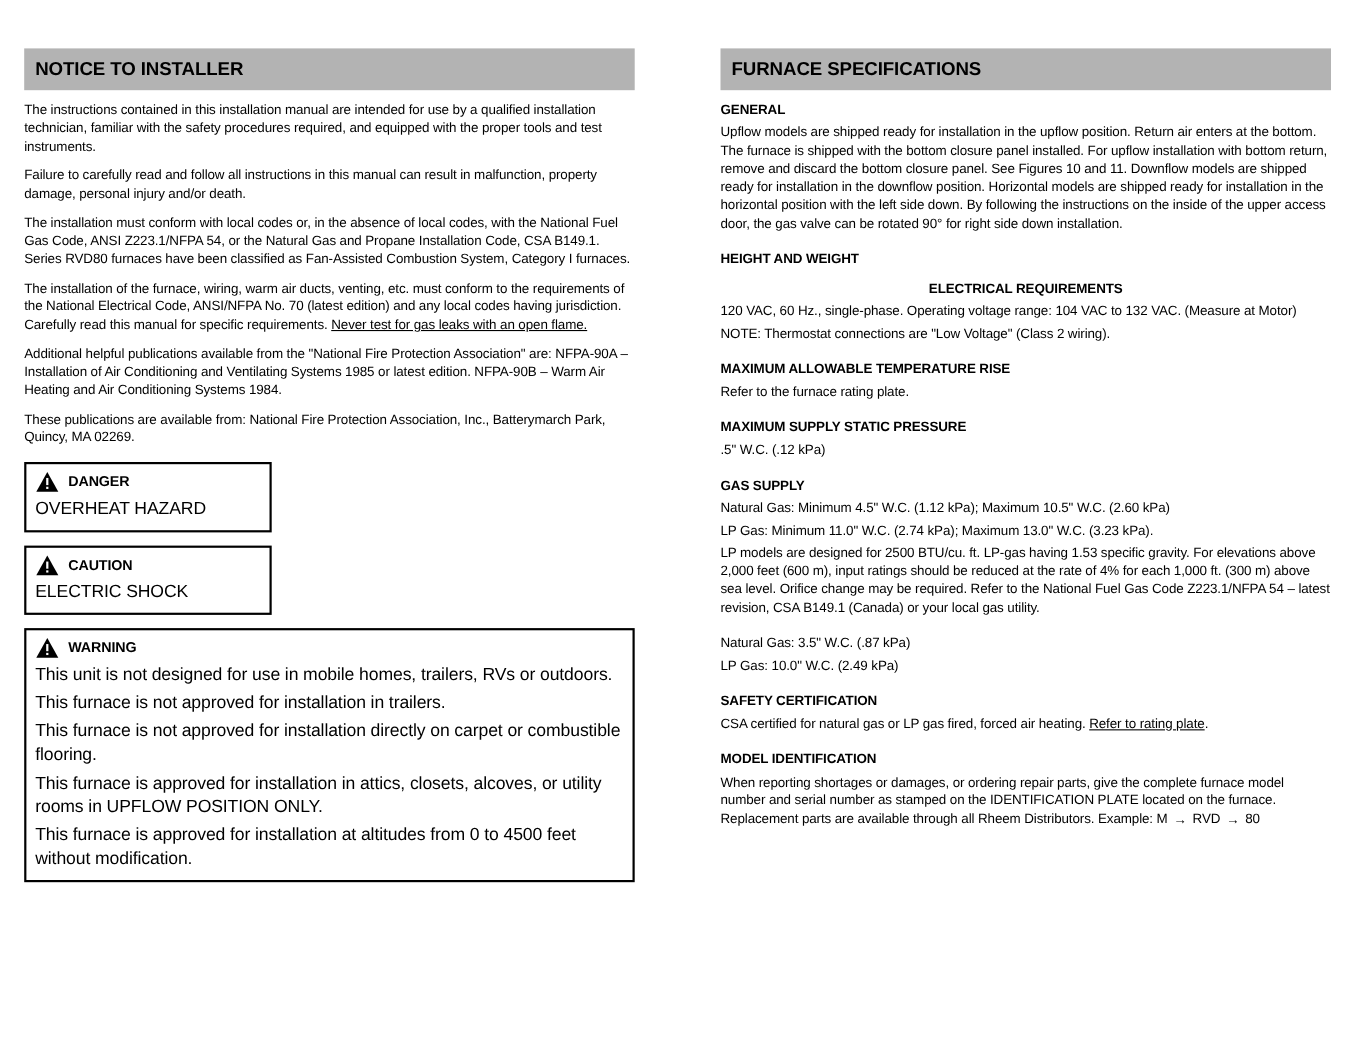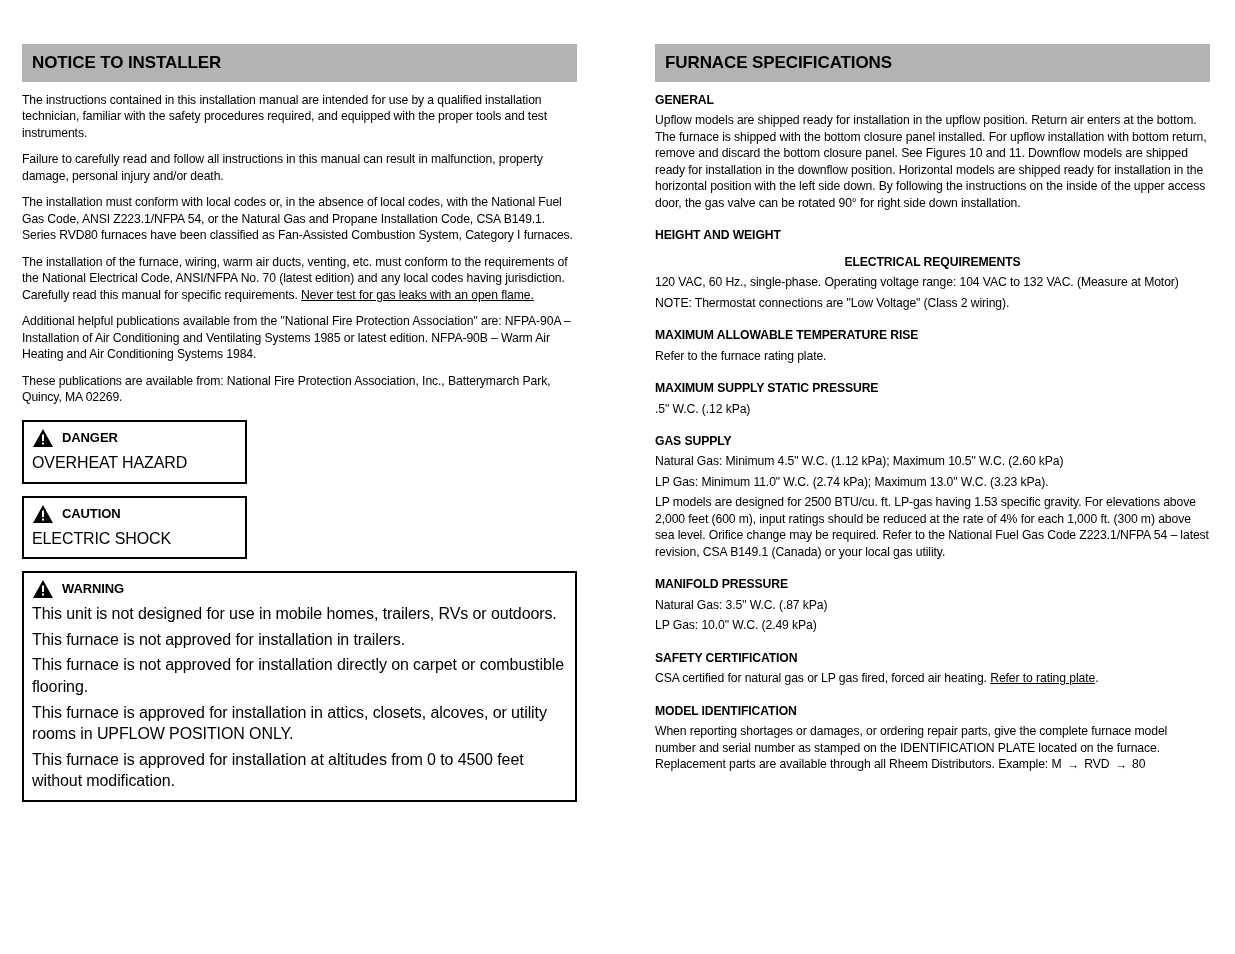--- a/index.html
+++ b/index.html
@@ -161,21 +161,20 @@
     <div class="b" style="margin-bottom:4px;">MAXIMUM SUPPLY STATIC PRESSURE</div>
     <p>.5" W.C. (.12 kPa)</p>
 
     <div class="gap1"></div>
     <div class="b" style="margin-bottom:4px;">GAS SUPPLY</div>
     <p style="margin-bottom:4px;">Natural Gas: Minimum 4.5" W.C. (1.12 kPa); Maximum 10.5" W.C. (2.60 kPa)</p>
     <p style="margin-bottom:4px;">LP Gas: Minimum 11.0" W.C. (2.74 kPa); Maximum 13.0" W.C. (3.23 kPa).</p>
     <p>LP models are designed for 2500 BTU/cu. ft. LP-gas having 1.53 specific gravity. For elevations above 2,000 feet (600 m), input ratings should be reduced at the rate of 4% for each 1,000 ft. (300 m) above sea level. Orifice change may be required. Refer to the National Fuel Gas Code Z223.1/NFPA 54 – latest revision, CSA B149.1 (Canada) or your local gas utility.</p>
 
     <div class="gap1"></div>
-    <div class="b" style="margin-bottom:4px;">MANIFOLD PRESSURE</div>
     <p style="margin-bottom:4px;">Natural Gas: 3.5" W.C. (.87 kPa)</p>
     <p>LP Gas: 10.0" W.C. (2.49 kPa)</p>
 
     <div class="gap1"></div>
     <div class="b" style="margin-bottom:4px;">SAFETY CERTIFICATION</div>
     <p>
       <span>CSA certified for natural gas or LP gas fired, forced air heating. </span><span class="u">Refer to rating plate</span><span>.</span>
     </p>
 
     <div class="gap1"></div>

